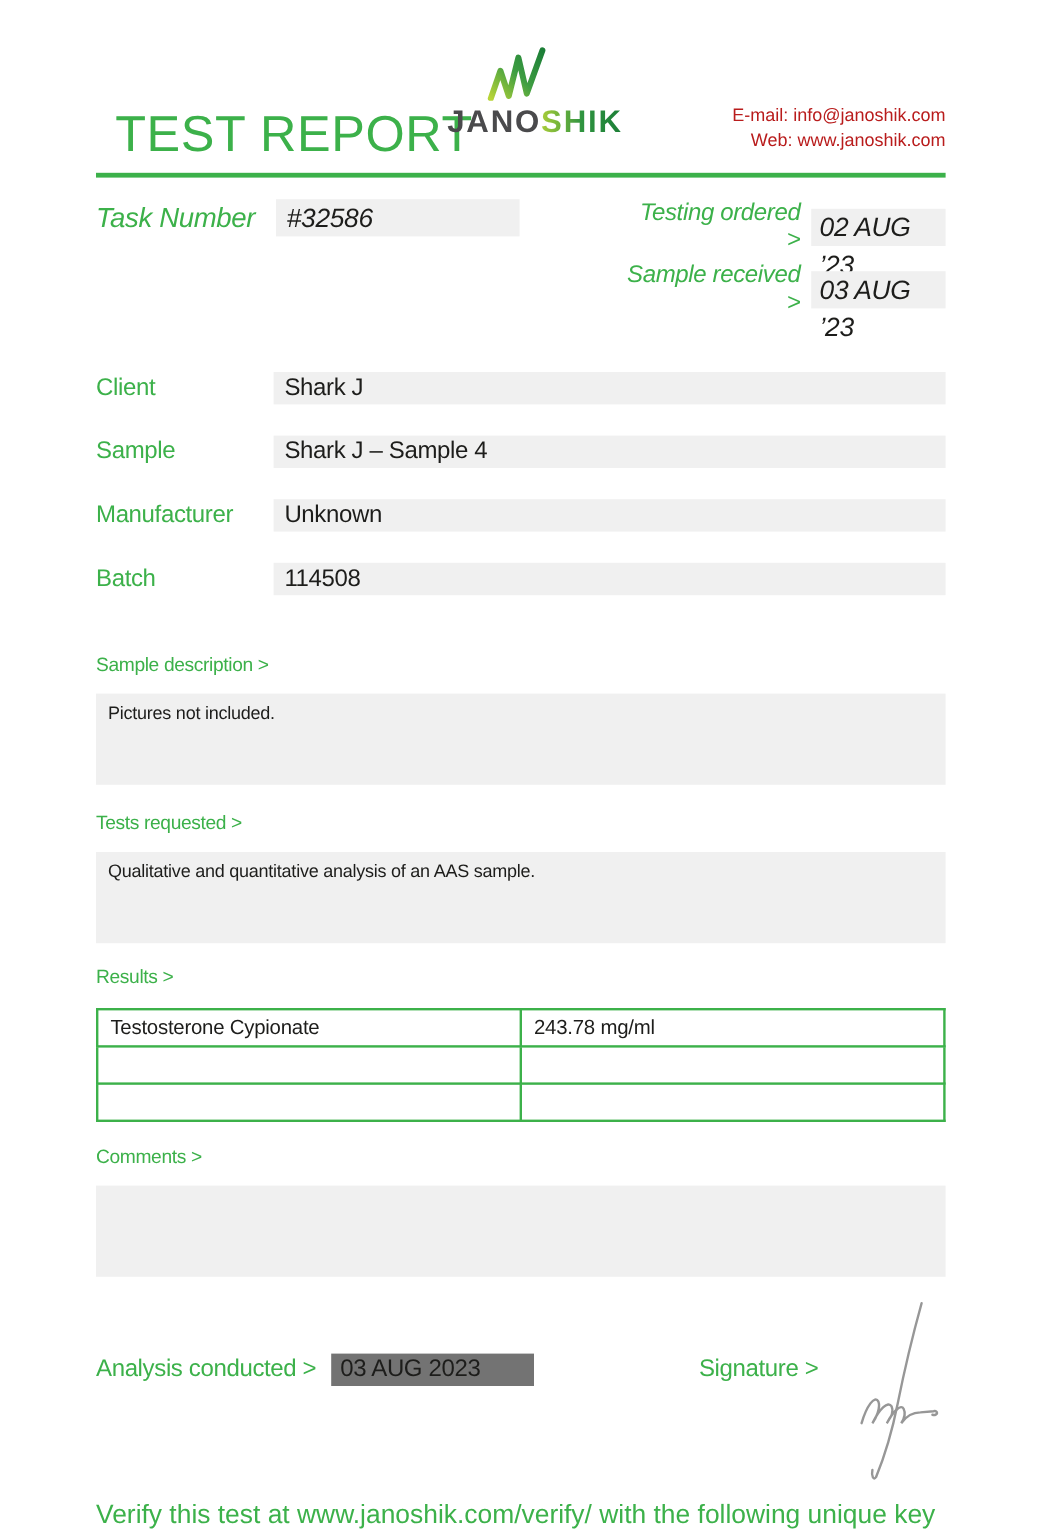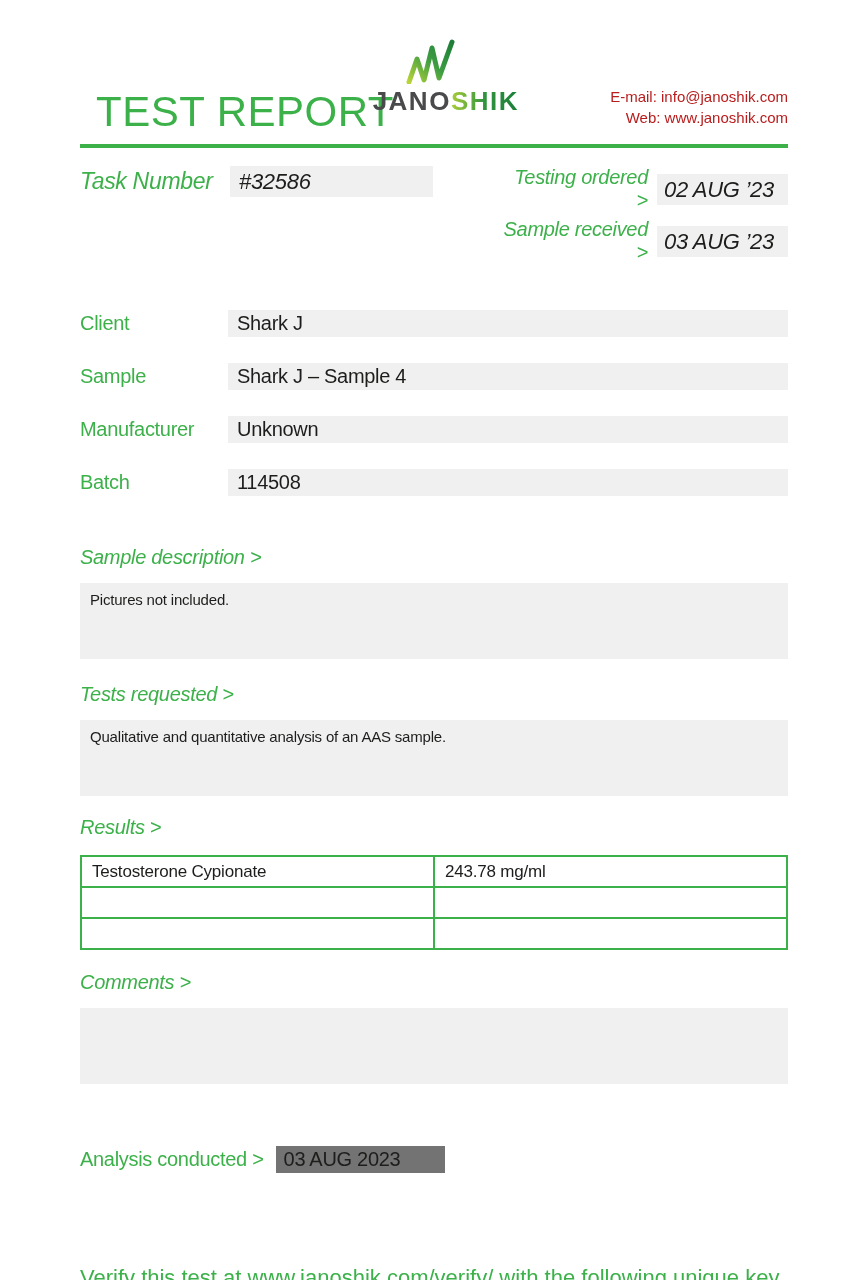--- a/index.html
+++ b/index.html
@@ -26,30 +26,30 @@
   .rule { height:4px; background:#3cb14a; }
 
   
   .task-section { margin-top:18px; display:flex; justify-content:space-between; align-items:flex-start;font-style:italic; }
   .task-left { display:flex; align-items:center; }
   .task-label { font-size:23px; color:#3cb14a; width:150px; }
   .task-box { width:203px; height:31px; background:#f0f0f0; font-size:22px; line-height:31px; padding:0 9px; color:#1d1d1b; }
   .dates-col { display:flex; flex-direction:column; gap:6px; }
   .date-row { display:flex; align-items:center; }
   .date-label { width:158px; text-align:right; font-size:20px; color:#3cb14a; padding-right:9px; }
-  .date-box { width:131px; height:31px; background:#f0f0f0; font-size:22px; line-height:31px; padding:0 7px; }
+  .date-box { width:112px; height:31px; background:#f0f0f0; font-size:22px; line-height:31px; padding:0 7px; }
 
   
   .info-section { margin-top:46px; }
   .info-row { display:flex; align-items:center; margin-bottom:26px; }
   .info-label { width:148px; font-size:20px; color:#3cb14a; }
   .info-box { flex:1; height:27px; background:#f0f0f0; font-size:20px; line-height:27px; padding:0 9px; }
 
   
-  .sec-label { font-size:20px; color:#3cb14a;font-style:italic; }
+  .sec-label { font-size:16px; color:#3cb14a; }
   .mt-desc { margin-top:50px; }
   .mt-tests { margin-top:24px; }
   .mt-results { margin-top:20px; }
   .mt-comments { margin-top:21px; }
   .sec-box { margin-top:14px; height:76px; background:#f0f0f0; font-size:15px; padding:8px 10px; letter-spacing:-0.2px; }
 
   
   .results-table { margin-top:16px; width:100%; border-collapse:collapse; }
   .results-table td { border:2px solid #3cb14a; height:31px; font-size:17px; padding:0 10px; background:#ffffff; letter-spacing:-0.2px; }
   .results-table td:first-child { width:50%; }
@@ -153,18 +153,29 @@
       </tr>
     </tbody>
   </table>
 
   <div class="sec-label mt-comments">Comments &gt;</div>
   <div class="sec-box"></div>
 
   <div class="footer-row">
     <div class="an-label">Analysis conducted &gt;</div>
     <div class="an-box">03 AUG 2023</div>
+    <div class="sig-group">
+      <div class="sig-label">Signature &gt;</div>
+      <div class="sig-holder">
+        <svg width="82" height="152" viewBox="0 0 82 152">
+          <g fill="none" stroke="#979797" stroke-width="2" stroke-linecap="round">
+            <path d="M62 4 C 57 22, 48 58, 42 88 C 38 108, 31 132, 24 149 C 22 152, 20 148, 21 143"></path>
+            <path d="M12 104 C 16 90, 23 80, 26 86 C 28 91, 24 100, 21 104 C 27 92, 34 85, 37 90 C 39 94, 36 100, 33 104 C 39 93, 45 88, 47 92 C 49 96, 47 101, 45 104 C 50 97, 55 95, 61 95 L 72 94 C 76 93, 76 98, 71 97"></path>
+          </g>
+        </svg>
+      </div>
+    </div>
   </div>
 
   <div class="verify-line">Verify this test at www.janoshik.com/verify/ with the following unique key</div>
   <div class="key-box">H29XP5M49H31</div>
 
 </div>
 
 </body></html>

